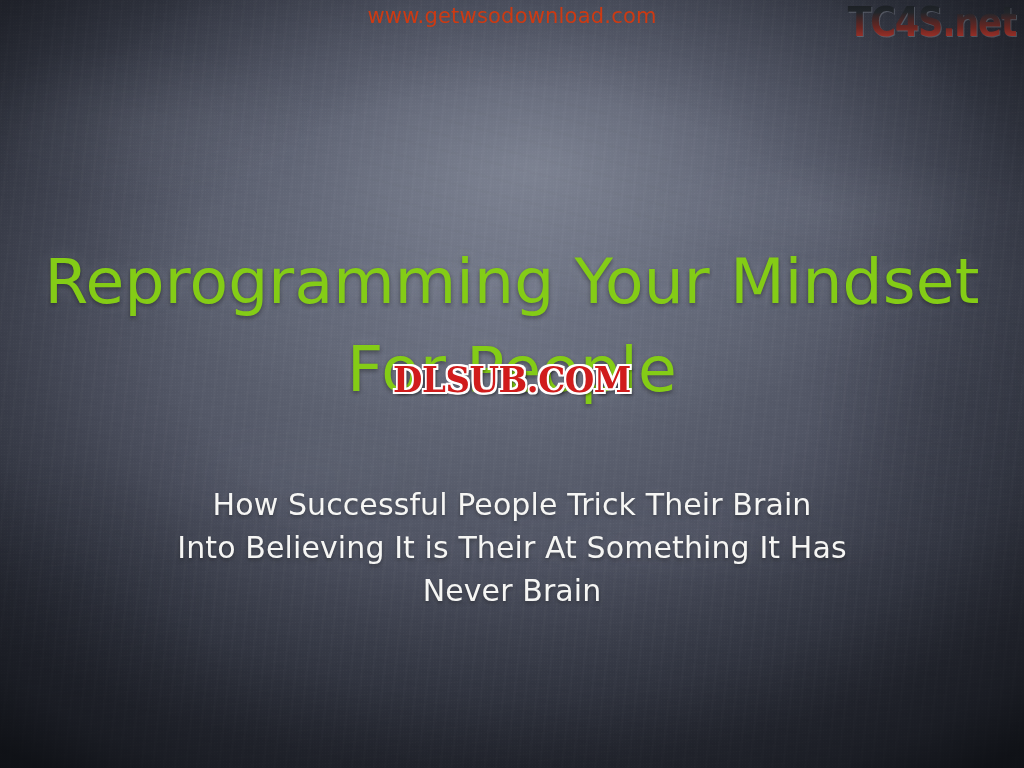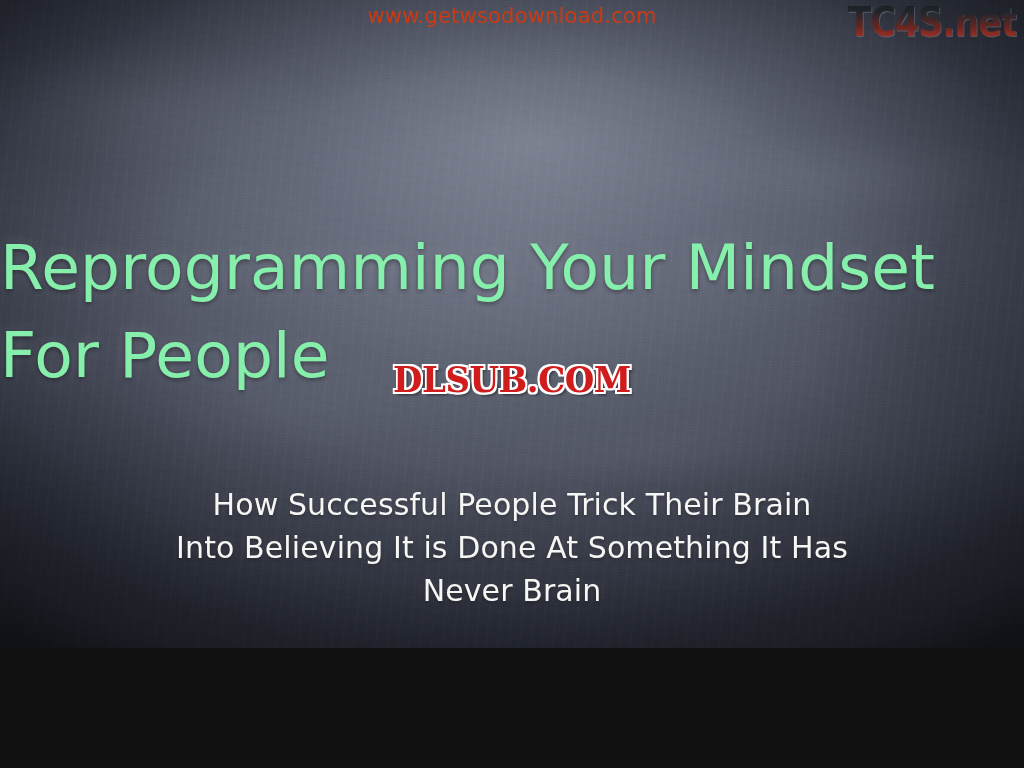--- a/index.html
+++ b/index.html
@@ -10,21 +10,21 @@
   body {
     width: 1024px;
     height: 768px;
     overflow: hidden;
     font-family: "DejaVu Sans", sans-serif;
   }
 
   #slide {
     position: relative;
     width: 1024px;
-    height: 648px;
+    height: 768px;
     overflow: hidden;
     background-color: #4b505e;
   }
 
   
   .bg-base {
     position: absolute;
     inset: 0;
     background:
       radial-gradient(ellipse 62% 48% at 52% 22%,
@@ -95,23 +95,23 @@
   
   .content {
     position: absolute;
     inset: 0;
   }
 
   .title {
     position: absolute;
     left: 0;
     right: 0;
-    top: 182px;
-    text-align: left;
-    color: #86efac;
+    top: 196px;
+    text-align: center;
+    color: #84cc16;
     font-family: "DejaVu Sans", sans-serif;
     font-size: 63px;
     line-height: 88px;
     font-weight: 400;
     letter-spacing: 0.2px;
     text-shadow:
       0 2px 5px rgba(0,0,0,0.42),
       0 0 14px rgba(210,216,230,0.20);
   }
   .title .line { display: block; white-space: nowrap; }
@@ -230,19 +230,19 @@
 
     <h1 class="title">
       <span class="line">Reprogramming Your Mindset</span>
       <span class="line">For People</span>
     </h1>
 
     <div class="wm-dlsub">DLSUB.COM</div>
 
     <h2 class="subtitle">
       <span class="line">How Successful People Trick Their Brain</span>
-      <span class="line">Into Believing It is Done At Something It Has</span>
+      <span class="line">Into Believing It is Their At Something It Has</span>
       <span class="line">Never Brain</span>
     </h2>
 
 
   </div>
 </div>
 
 </body></html>

